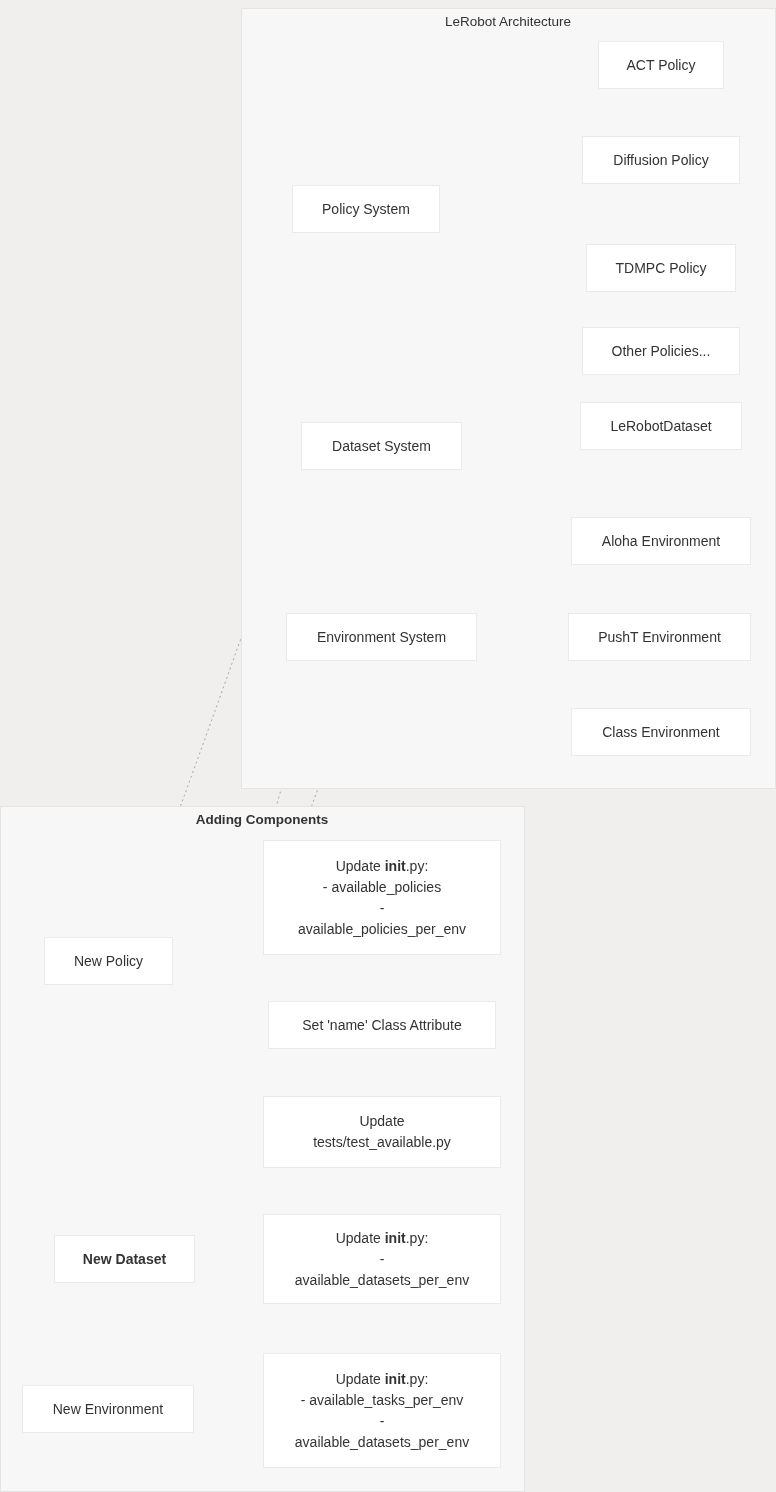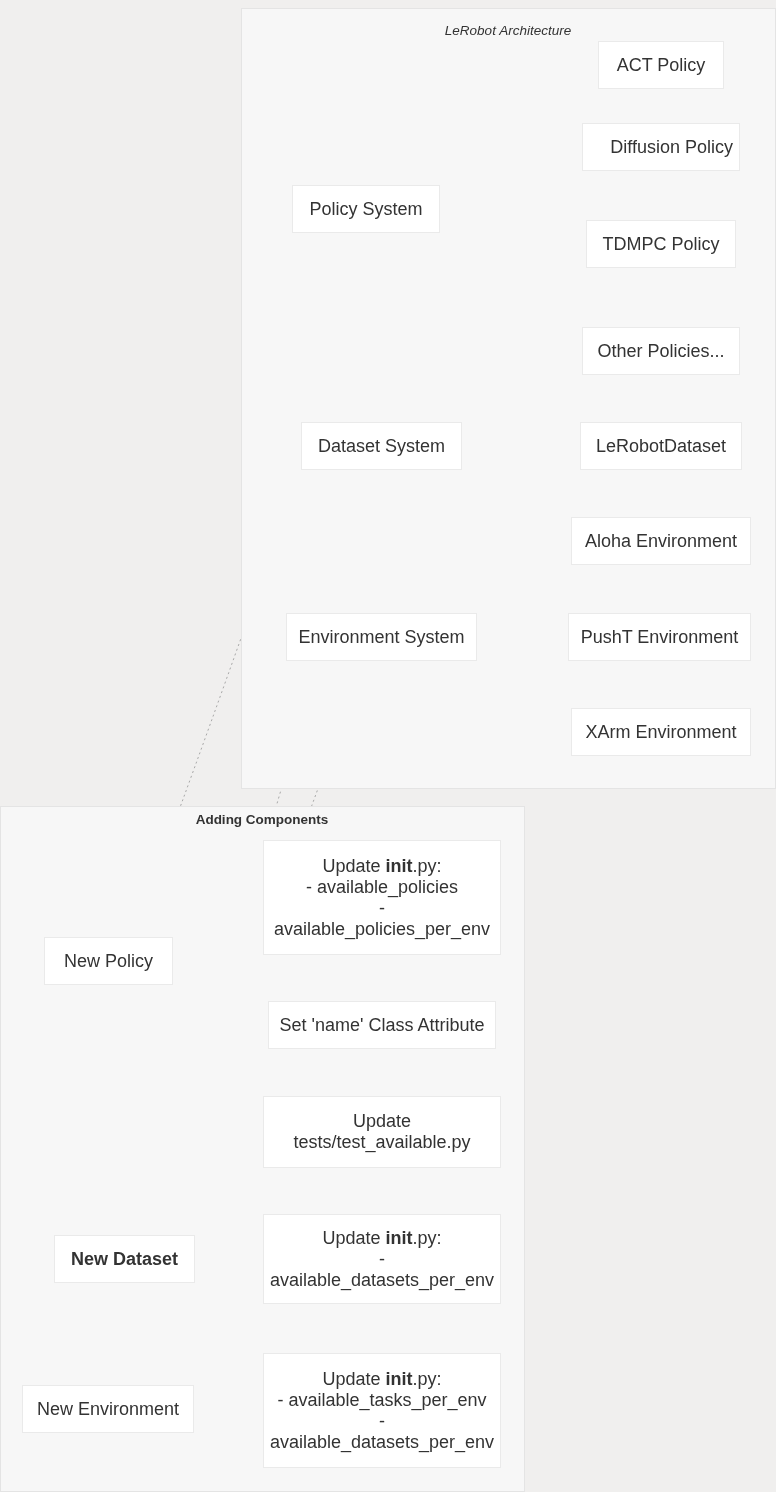--- a/index.html
+++ b/index.html
@@ -29,21 +29,21 @@
   .node{
     position:absolute;
     background:#ffffff;
     border:1px solid #eaeaea;
     box-sizing:border-box;
     display:flex;
     align-items:center;
     justify-content:center;
     text-align:center;
     color:#333333;
-    font-size:18px;
+    font-size:14px;
     line-height:21px;
     padding:2px 6px;
   }
   .node b{font-weight:bold;}
 
   svg#edges{
     position:absolute;left:0;top:0;width:776px;height:1492px;
     pointer-events:none;
   }
   .solid-edge{fill:none;stroke:#9a9a9a;stroke-width:1.1px;}
@@ -78,57 +78,57 @@
         <path d="M 179 1259 L 255 1259" class="solid-edge" marker-end="url(#arrow)"></path>
         <path d="M 194 1409 L 255 1409" class="solid-edge" marker-end="url(#arrow)"></path>
         <path d="M 132 937 C 180 810 300 480 377 240" class="dotted-edge" marker-end="url(#arrow-dot)"></path>
         <path d="M 150 1235 C 200 1080 320 640 377 478" class="dotted-edge" marker-end="url(#arrow-dot)"></path>
         <path d="M 118 1385 C 170 1220 310 790 365 670" class="dotted-edge" marker-end="url(#arrow-dot)"></path>
       </g>
   </svg>
 
   <div id="subgraph-layer">
       <div class="subgraph" style="left: 241px; top: 8px; width: 535px; height: 781px;"></div>
-      <div class="subgraph-title" style="left: 508px; top: 23px; font-style: italic;">LeRobot Architecture</div>
+      <div class="subgraph-title" style="left: 508px; top: 14px;">LeRobot Architecture</div>
       <div class="subgraph" style="left: 0px; top: 806px; width: 525px; height: 686px;"></div>
       <div class="subgraph-title" style="left: 262px; top: 812px; font-weight: bold;">Adding Components</div>
     </div>
   <div id="node-layer">
       <div class="node" style="left: 292px; top: 185px; width: 148px; height: 48px;">
         <div>Policy System</div>
       </div>
       <div class="node" style="left: 598px; top: 41px; width: 126px; height: 48px;">
         <div>ACT Policy</div>
       </div>
-      <div class="node" style="left: 582px; top: 123px; width: 158px; height: 48px; justify-content: flex-end;">
+      <div class="node" style="left: 582px; top: 136px; width: 158px; height: 48px;">
         <div>Diffusion Policy</div>
       </div>
-      <div class="node" style="left: 586px; top: 220px; width: 150px; height: 48px;">
+      <div class="node" style="left: 586px; top: 244px; width: 150px; height: 48px;">
         <div>TDMPC Policy</div>
       </div>
       <div class="node" style="left: 582px; top: 327px; width: 158px; height: 48px;">
         <div>Other Policies...</div>
       </div>
       <div class="node" style="left: 301px; top: 422px; width: 161px; height: 48px;">
         <div>Dataset System</div>
       </div>
-      <div class="node" style="left: 580px; top: 422px; width: 162px; height: 48px;">
+      <div class="node" style="left: 580px; top: 402px; width: 162px; height: 48px;">
         <div>LeRobotDataset</div>
       </div>
       <div class="node" style="left: 286px; top: 613px; width: 191px; height: 48px;">
         <div>Environment System</div>
       </div>
       <div class="node" style="left: 571px; top: 517px; width: 180px; height: 48px;">
         <div>Aloha Environment</div>
       </div>
       <div class="node" style="left: 568px; top: 613px; width: 183px; height: 48px;">
         <div>PushT Environment</div>
       </div>
       <div class="node" style="left: 571px; top: 708px; width: 180px; height: 48px;">
-        <div>XArm Environment</div>
+        <div>Class Environment</div>
       </div>
       <div class="node" style="left: 44px; top: 937px; width: 129px; height: 48px;">
         <div>New Policy</div>
       </div>
       <div class="node" style="left: 54px; top: 1235px; width: 141px; height: 48px; font-weight: bold;">
         <div>New Dataset</div>
       </div>
       <div class="node" style="left: 22px; top: 1385px; width: 172px; height: 48px;">
         <div>New Environment</div>
       </div>

